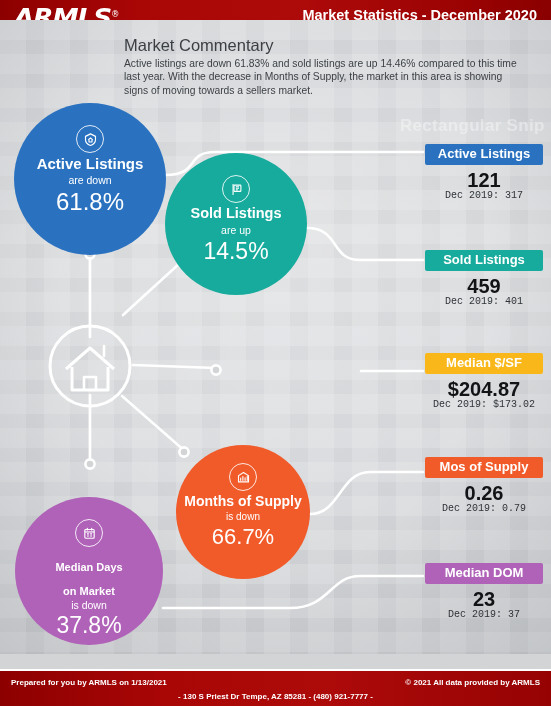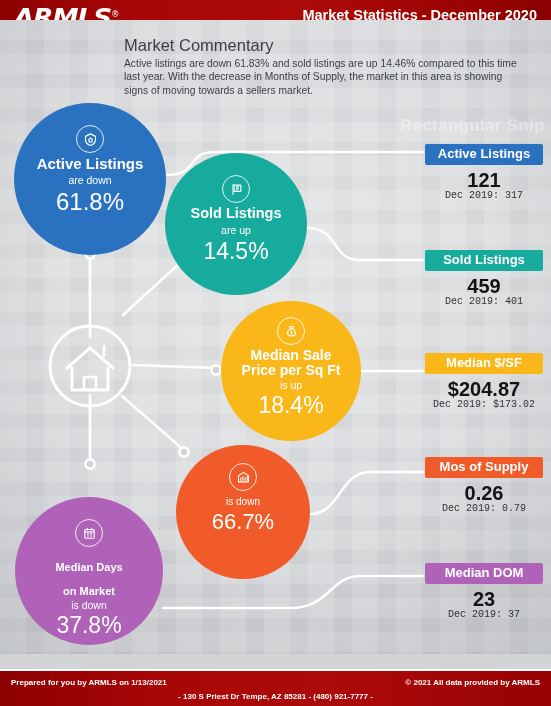--- a/index.html
+++ b/index.html
@@ -199,41 +199,29 @@
         <rect x="8" y="5" width="11" height="10" rx="1"></rect>
         <path d="M11 7.5 H16 M11 10 H16 M11 12.5 H14"></path>
         <path d="M6.5 4 V20" stroke-linecap="round"></path>
       </svg>
     </div>
     <div class="bub-title">Sold Listings</div>
     <div class="bub-sub">are up</div>
     <div class="bub-val">14.5%</div>
   </div>
 
-  <div class="bubble" id="bubble-price">
-    <div class="bub-icon">
-      <svg width="15" height="15" viewBox="0 0 24 24" fill="none" stroke="#ffffff" stroke-width="1.8">
-        <path d="M9 4 H15 L13.5 7.5 H10.5 Z" stroke-linejoin="round"></path>
-        <path d="M10.5 7.5 C6 10 5 14 6.5 17 C8 20 16 20 17.5 17 C19 14 18 10 13.5 7.5" stroke-linejoin="round"></path>
-        <path d="M12 10.5 V16.5 M10.3 12 H13.2 M10.8 14.5 H13.4"></path>
-      </svg>
-    </div>
-    <div class="bub-title">Median Sale</div>
-    <div class="bub-title">Price per Sq Ft</div>
-    <div class="bub-sub">is up</div>
-    <div class="bub-val">18.4%</div>
-  </div>
 
   <div class="bubble" id="bubble-supply">
     <div class="bub-icon">
       <svg width="15" height="15" viewBox="0 0 24 24" fill="none" stroke="#ffffff" stroke-width="1.8">
         <path d="M4 9 L12 4 L20 9 V19 H4 Z" stroke-linejoin="round"></path>
         <path d="M7.5 16.5 V13 M11 16.5 V10.5 M14.5 16.5 V12.5 M18 16.5 V9.5" stroke-linecap="round"></path>
       </svg>
     </div>
+    <div class="bub-title">Months of Supply</div>
     <div class="bub-sub">is down</div>
     <div class="bub-val">66.7%</div>
   </div>
 
   <div class="bubble" id="bubble-dom">
     <div class="bub-icon">
       <svg width="15" height="15" viewBox="0 0 24 24" fill="none" stroke="#ffffff" stroke-width="1.8">
         <rect x="4.5" y="5.5" width="15" height="14" rx="1.5"></rect>
         <path d="M4.5 9.5 H19.5"></path>
         <path d="M8.5 3.5 V6.5 M15.5 3.5 V6.5" stroke-linecap="round"></path>

